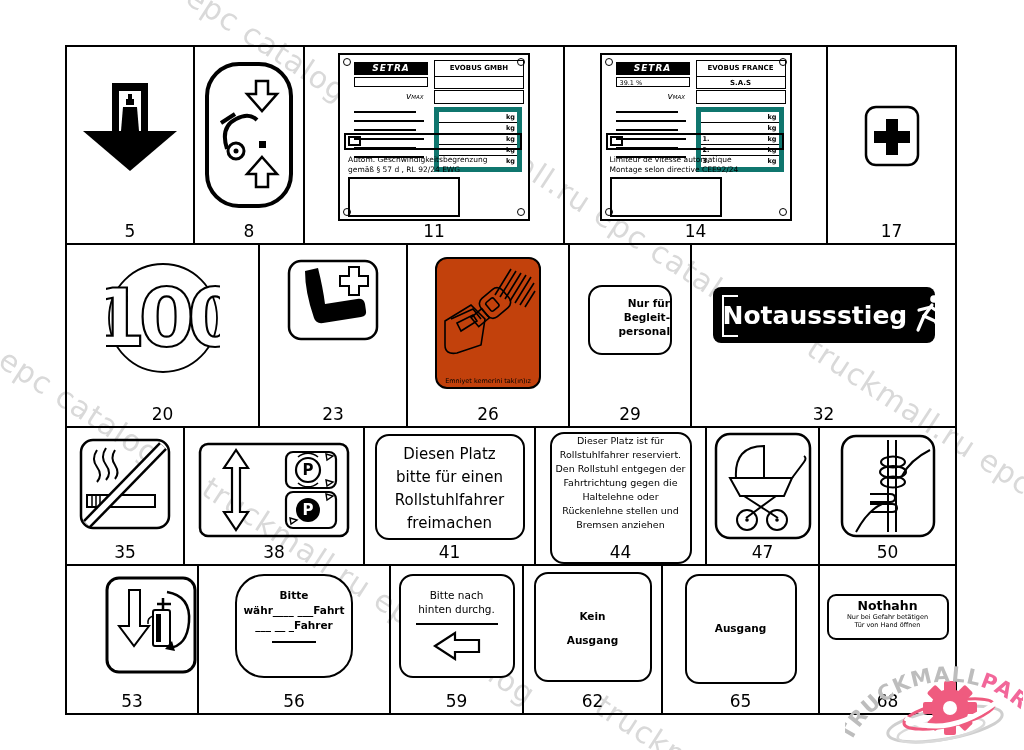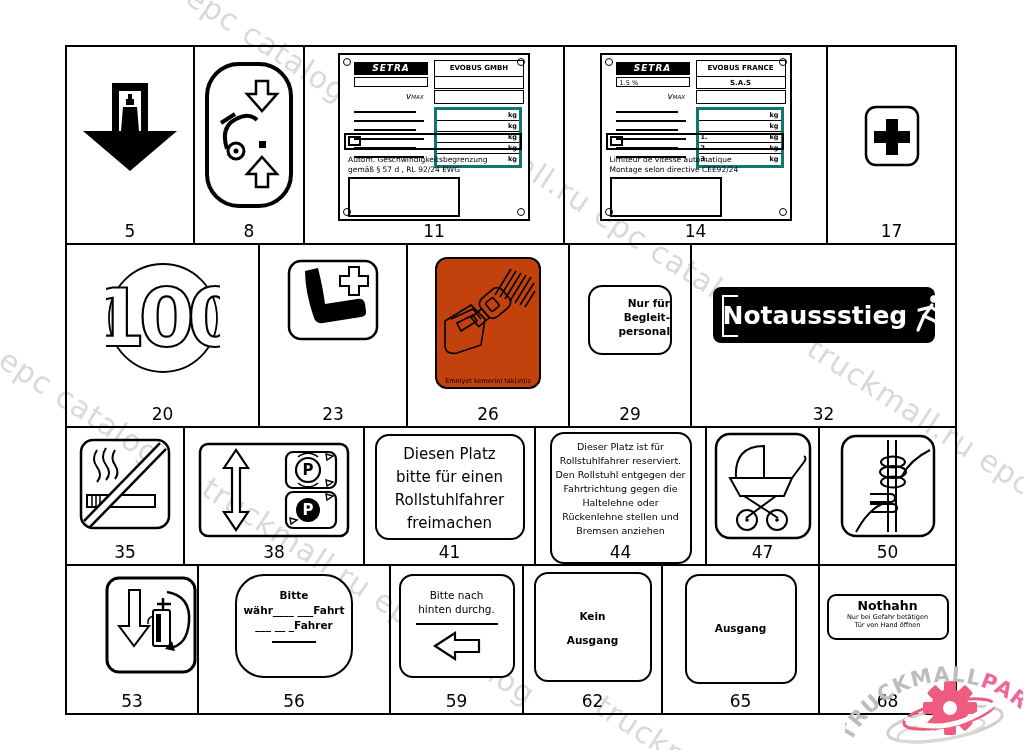--- a/index.html
+++ b/index.html
@@ -29,33 +29,33 @@
   .p-company2{position:absolute;left:94px;top:21px;width:88px;height:11px;border:1px solid #000;}
   .p-sub{position:absolute;left:14px;top:22px;width:74px;height:10px;border:1px solid #000;
          font-size:6.5px;line-height:10px;padding-left:3px;box-sizing:border-box;}
   .p-vmax{position:absolute;left:66px;top:37px;font-size:9px;font-style:italic;line-height:9px;}
   .p-vmax small{font-size:5.5px;}
   .p-vbox{position:absolute;left:94px;top:35px;width:88px;height:12px;border:1px solid #000;}
   .p-lines{position:absolute;left:14px;top:56px;}
   .p-lines div{height:2px;background:#000;margin-bottom:7px;}
   .p-lines div:nth-child(odd){width:62px;}
   .p-lines div:nth-child(even){width:70px;}
-  .p-table{position:absolute;left:94px;top:52px;width:88px;border:3px solid #0f766e;box-sizing:border-box;}
+  .p-table{position:absolute;left:94px;top:52px;width:88px;border:5px solid #0f766e;box-sizing:border-box;}
   .p-table .tr{height:11px;border-bottom:1px solid #000;font-size:6.5px;font-weight:bold;
                display:flex;justify-content:space-between;padding:0 2px;box-sizing:border-box;line-height:11px;}
   .p-table .tr:last-child{border-bottom:none;}
   .p-bar{position:absolute;left:4px;top:78px;width:178px;height:17px;border:2px solid #000;box-sizing:border-box;}
   .p-knob{position:absolute;left:2px;top:1px;width:13px;height:10px;border:2px solid #000;box-sizing:border-box;}
   .p-cap{position:absolute;left:8px;top:100px;font-size:7.5px;line-height:10px;white-space:nowrap;}
   .p-box{position:absolute;left:8px;top:122px;width:112px;height:40px;border:2px solid #000;box-sizing:border-box;}
   
   .lbl{border:2.5px solid #000;border-radius:14px;background:#fff;box-sizing:border-box;text-align:center;}
   .lbl29{width:84px;height:70px;margin-top:40px;padding-top:9px;font-size:10.5px;font-weight:bold;line-height:14px;text-align:right;}
   .lbl41{width:150px;height:106px;margin-top:6px;padding-top:7px;font-size:15px;line-height:23px;}
-  .lbl44{width:142px;height:134px;margin-top:4px;padding-top:6px;font-size:9.5px;line-height:14px;}
+  .lbl44{width:142px;height:134px;margin-top:4px;font-size:9.5px;line-height:14px;}
   .lbl56{width:118px;height:104px;margin-top:8px;padding-top:12px;font-size:10.5px;font-weight:bold;line-height:15px;border-radius:29px;}
   .lbl59{width:116px;height:104px;margin-top:8px;padding-top:12px;font-size:10.5px;line-height:14px;}
   .lbl62{width:118px;height:110px;margin-top:6px;padding-top:30px;font-size:10.5px;font-weight:bold;line-height:24px;}
   .lbl65{width:112px;height:110px;margin-top:8px;padding-top:46px;font-size:10.5px;font-weight:bold;}
   .lbl68{width:122px;height:46px;margin-top:28px;border-width:2px;border-radius:9px;padding-top:3px;}
   .lbl68 .t{font-size:12.5px;font-weight:bold;line-height:14px;}
   .lbl68 .s{font-size:6.5px;line-height:8px;}
   .shortline{width:44px;border-top:2px solid #000;margin:8px auto 0;}
   .midline{width:82px;border-top:2px solid #000;margin:7px auto 6px;}
   
@@ -169,21 +169,21 @@
 
       <div class="cell" style="width:263px;">
         <div class="plate">
           <div class="screw s-tl"></div>
           <div class="screw s-tr"></div>
           <div class="screw s-bl"></div>
           <div class="screw s-br"></div>
           <div class="p-brand">SETRA</div>
           <div class="p-company">EVOBUS FRANCE S.A.S</div>
           <div class="p-company2"></div>
-          <div class="p-sub">1.5 %</div>
+          <div class="p-sub">39.1 %</div>
           <div class="p-vmax"><span>v</span><small>MAX</small></div>
           <div class="p-vbox"></div>
           <div class="p-lines">
               <div></div>
               <div></div>
               <div></div>
               <div></div>
               <div></div>
               <div></div>
             </div>

